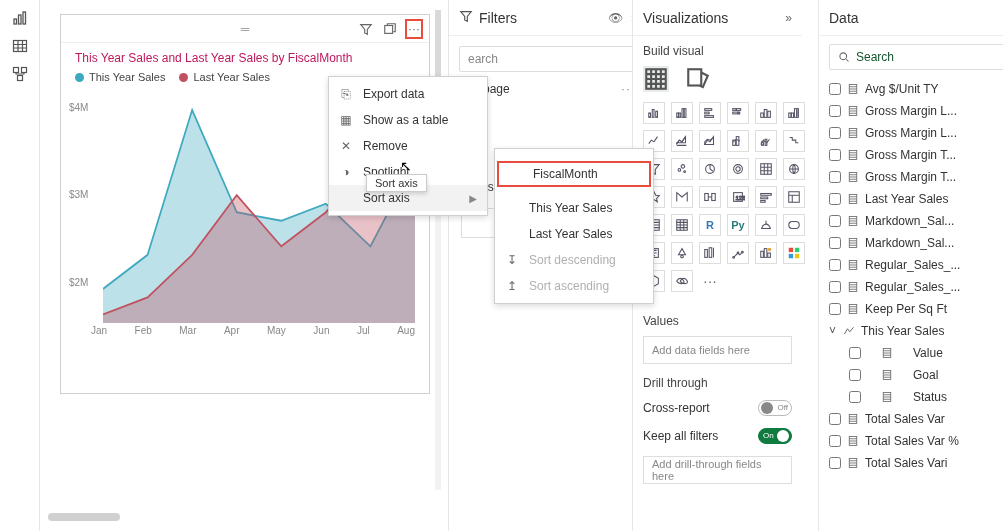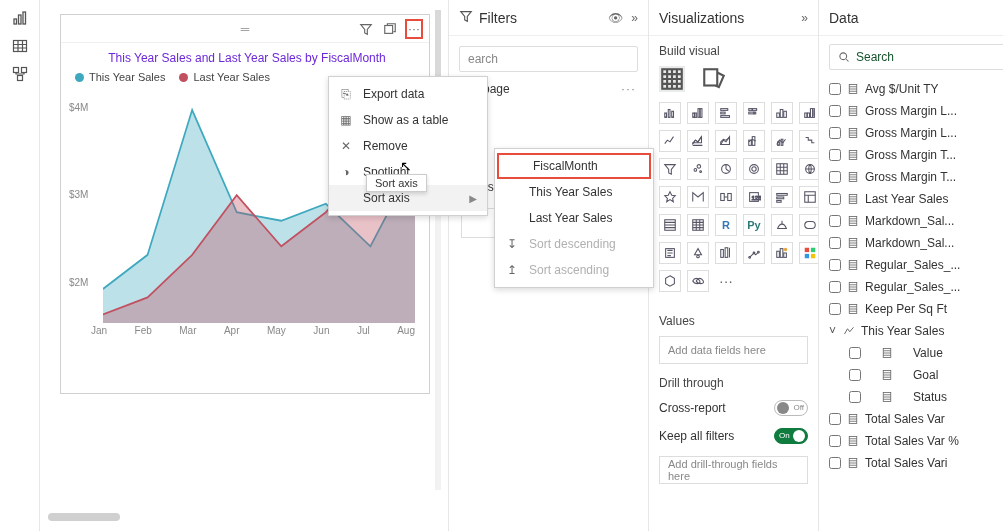--- a/index.html
+++ b/index.html
@@ -6,52 +6,52 @@
   body { width: 1003px; height: 531px; background: #fff; overflow: hidden; font-size: 12px; color: #333; position: relative; }
   .vizbar { position:absolute; left:0; top:0; width:40px; height:531px; border-right:1px solid #e6e6e6; padding-top:4px; }
   .vizbar .vb-item { width:40px; height:28px; display:flex; align-items:center; justify-content:center; color:#555; cursor:pointer; }
   .vizbar .vb-item svg { width:16px; height:16px; }
   .canvas { position:absolute; left:48px; top:0; width:393px; height:531px; }
   .visual { position:absolute; left:12px; top:14px; width:370px; height:380px; border:1px solid #d0d0d0; background:#fff; }
   .vis-header { height:28px; display:flex; align-items:center; justify-content:flex-end; padding:0 6px; gap:6px; border-bottom:1px solid #f0f0f0; }
   .vis-handle { position:absolute; left:50%; transform:translateX(-50%); top:0; height:28px; width:30px; display:flex; align-items:center; justify-content:center; color:#888; }
   .vis-header .hicon { width:18px; height:18px; display:flex; align-items:center; justify-content:center; color:#666; cursor:pointer; }
   .vis-header .more { border:2px solid #e74c3c; padding:0 2px; height:20px; }
-  .vis-title { padding:8px 10px 0 14px; font-size:12px; color:#6d28d9;text-align:center; }
+  .vis-title { padding:8px 10px 0 14px; font-size:12px; color:#be185d; }
   .legend { padding:6px 14px; display:flex; gap:14px; font-size:11px; color:#444; }
   .legend .item { display:flex; align-items:center; gap:5px; }
   .legend .dot { width:9px; height:9px; border-radius:50%; }
   .chart-area { position:relative; margin:4px 14px 0 14px; height:230px; }
   .ylab { position:absolute; left:-6px; font-size:10px; color:#888; transform:translateY(-50%); }
   .xlabels { position:relative; margin:2px 14px 0 30px; display:flex; justify-content:space-between; font-size:10px; color:#888; }
   .scroll-thumb { position:absolute; left:0; bottom:10px; height:8px; width:72px; background:#d0d0d0; border-radius:4px; }
   .canvas-scroll { position:absolute; right:0; top:10px; width:6px; height:480px; background:#f2f2f2; }
   .canvas-scroll .thumb { position:absolute; top:0; width:6px; height:160px; background:#d9d9d9; }
 
   .ctx-menu { position:absolute; width:160px; background:#fff; border:1px solid #d0d0d0; box-shadow:0 2px 6px rgba(0,0,0,.15); font-size:12px; padding:4px 0; z-index:10; }
   .ctx-menu .mi { height:26px; display:flex; align-items:center; gap:10px; padding:0 10px; cursor:pointer; color:#333; }
   .ctx-menu .mi:hover, .ctx-menu .mi.hover { background:#f2f2f2; }
   .ctx-menu .mi.disabled { color:#b0b0b0; cursor:default; }
   .ctx-menu .mi .chev { margin-left:auto; color:#888; font-size:10px; }
   .ctx-menu .mi .mi-icon { width:14px; text-align:center; color:#666; }
-  .ctx-menu .selected { border:2px solid #e74c3c; margin:0 2px; }
+  .ctx-menu .selected { border:2px solid #e74c3c; margin:8px 2px; }
   .tooltip { position:absolute; background:#fff; border:1px solid #ccc; padding:2px 8px; font-size:11px; box-shadow:0 2px 4px rgba(0,0,0,.15); z-index:11; }
   .cursor-img { position:absolute; z-index:12; font-size:14px; color:#000; pointer-events:none;}
 
   .pane { position:absolute; top:0; height:531px; border-left:1px solid #e6e6e6; background:#fff; }
   .pane-header { height:36px; display:flex; align-items:center; padding:0 10px; font-size:14px; border-bottom:1px solid #eee; }
   .pane-header .ph-icon { margin-right:6px; color:#555; }
   .pane-header .ph-actions { margin-left:auto; display:flex; gap:8px; color:#666; font-size:12px; }
 
   .filters { left:448px; width:200px; }
   .filters .search { margin:10px; height:26px; border:1px solid #ddd; border-radius:2px; display:flex; align-items:center; padding:0 8px; color:#888; }
   .filters .sect { padding:0 12px; margin-top:6px; font-size:12px; display:flex; align-items:center; }
   .filters .sect .dots { margin-left:auto; letter-spacing:1px; color:#888; cursor:pointer; }
   .filters .well { margin:14px 12px 0 12px; height:30px; border:1px solid #ddd; display:flex; align-items:center; justify-content:center; color:#888; font-size:12px; }
-  .visualizations { left:648px; width:170px; }
+  .visualizations { left:632px; width:170px; }
   .viz-sub { padding:8px 10px 2px; font-size:12px; color:#444; }
   .viz-modebar { display:flex; gap:16px; padding:6px 10px 10px; align-items:center; }
   .viz-modebar .mode { width:26px; height:26px; display:flex; align-items:center; justify-content:center; color:#555; cursor:pointer; }
   .viz-modebar .mode.active { background:#e8ecea; }
   .viz-grid { display:grid; grid-template-columns:repeat(6, 22px); grid-auto-rows:22px; gap:6px 6px; padding:0 10px 10px; }
   .viz-grid .vg { width:22px; height:22px; border:1px solid #ddd; display:flex; align-items:center; justify-content:center; font-size:11px; color:#556; cursor:pointer; }
   .viz-grid .vg svg { width:14px; height:14px; }
   .viz-grid .vg.nb { border:none; font-size:14px; color:#666; }
   .viz-section-label { padding:12px 10px 4px; font-size:12px; color:#444; }
   .drop-well { margin:4px 10px 0; height:28px; border:1px solid #ddd; display:flex; align-items:center; padding:0 8px; color:#888; font-size:11px; }

